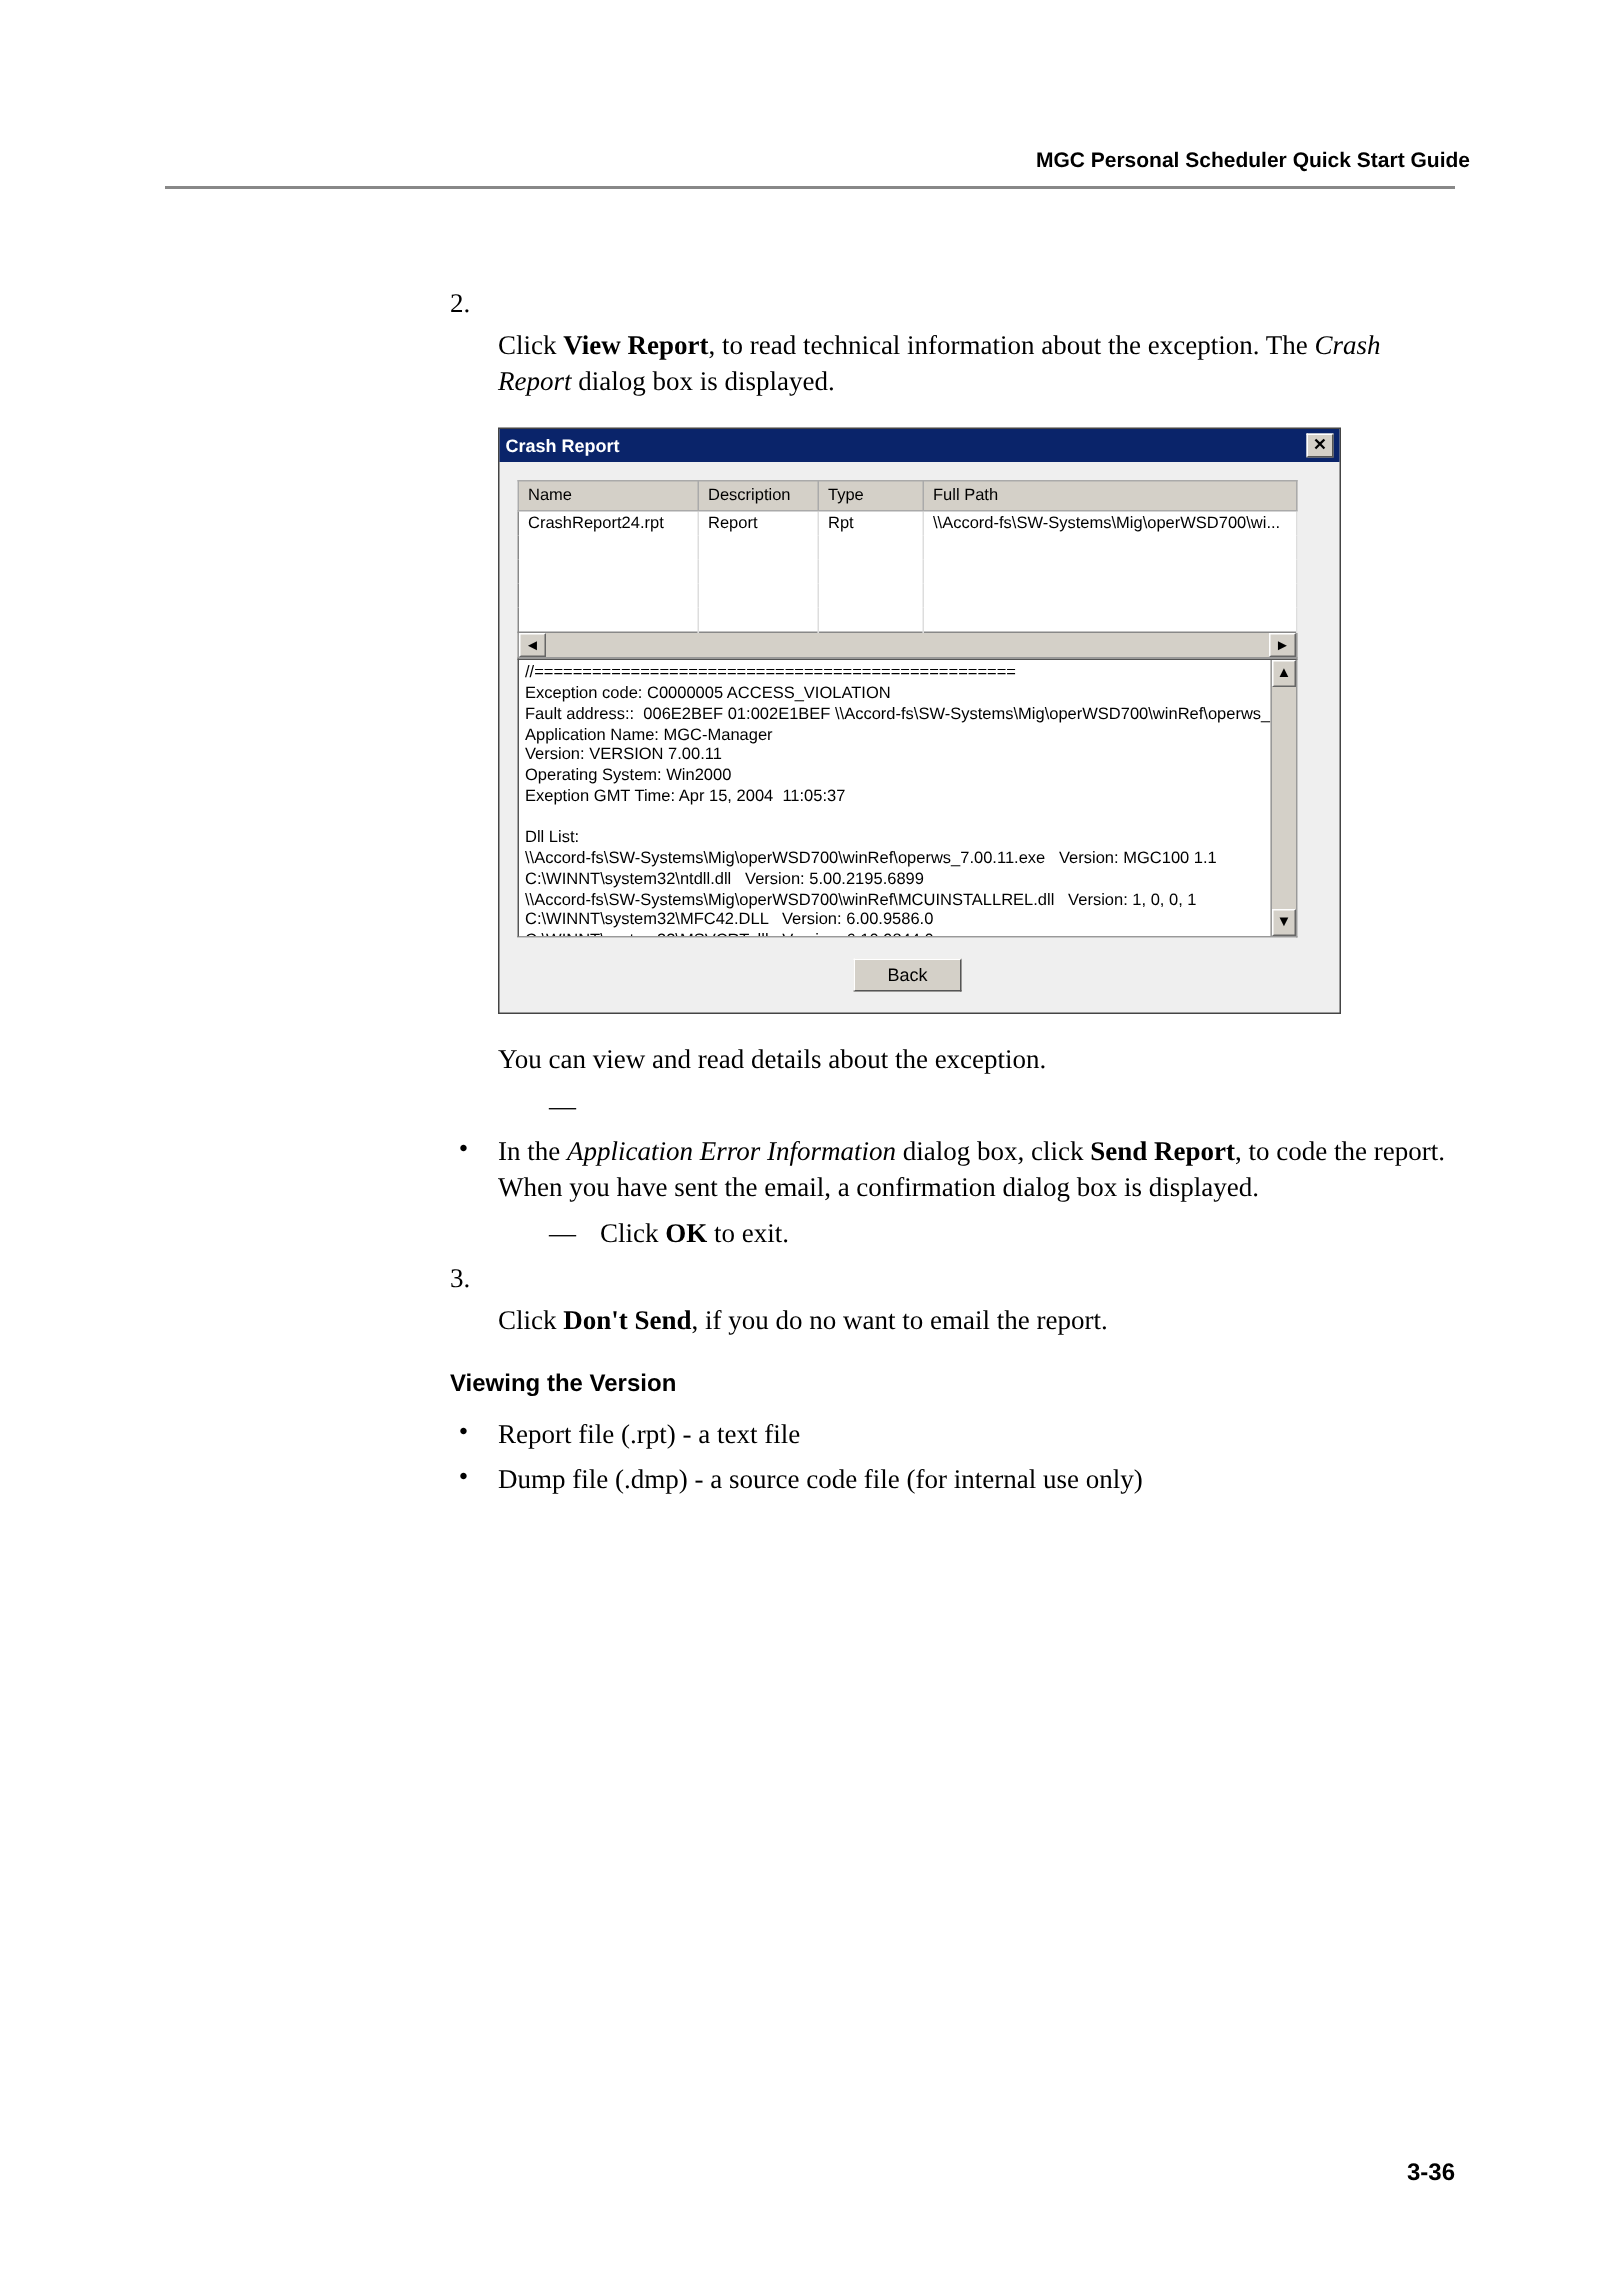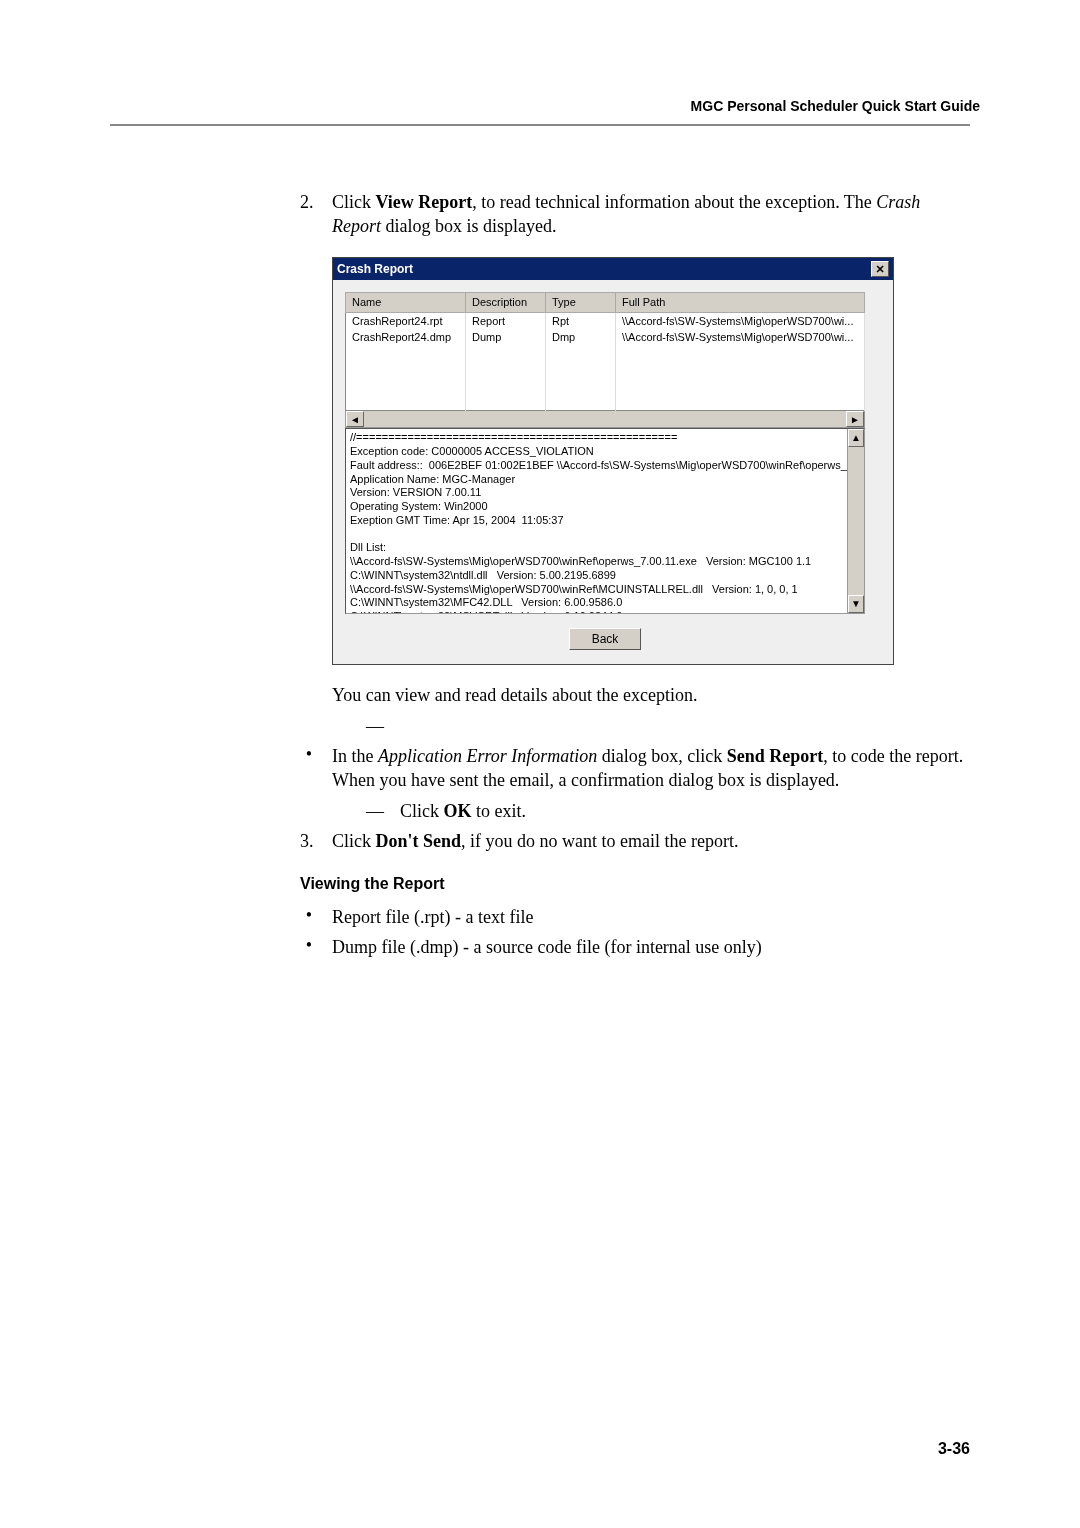--- a/index.html
+++ b/index.html
@@ -39,20 +39,21 @@
   .num-item {
     display: flex;
     margin-bottom: 8px;
   }
   .num {
     width: 32px;
     flex-shrink: 0;
   }
   .num-body {
     flex: 1;
+    margin-top: 28px;
   }
   .dialog {
     margin: 18px 0 18px 0;
     border: 1px solid #444;
     background: #efefef;
     font-family: "MS Sans Serif", Tahoma, Arial, sans-serif;
     font-size: 12px;
     color: #000;
     width: 560px;
   }
@@ -260,26 +261,20 @@
             <th>Description</th>
             <th>Type</th>
             <th>Full Path</th>
           </tr>
           <tr>
             <td>CrashReport24.rpt</td>
             <td>Report</td>
             <td>Rpt</td>
             <td>\\Accord-fs\SW-Systems\Mig\operWSD700\wi...</td>
           </tr>
-          <tr>
-            <td>CrashReport24.dmp</td>
-            <td>Dump</td>
-            <td>Dmp</td>
-            <td>\\Accord-fs\SW-Systems\Mig\operWSD700\wi...</td>
-          </tr>
           <tr class="blank">
                   <td></td>
                   <td></td>
                   <td></td>
                   <td></td>
                 </tr>
           <tr class="blank">
                   <td></td>
                   <td></td>
                   <td></td>
@@ -351,21 +346,21 @@
         </div>
       </div>
 
       <div class="num-item" style="margin-top:6px">
         <div class="num">3.</div>
         <div class="num-body">
           <span>Click </span><b>Don't Send</b><span>, if you do no want to email the report.</span>
         </div>
       </div>
 
-      <div class="h4">Viewing the Report</div>
+      <div class="h4">Viewing the Version</div>
 
       <div class="bullet-row" style="margin-top:10px">
         <div class="bullet">•</div>
         <div>Report file (.rpt) - a text file</div>
       </div>
       <div class="bullet-row">
         <div class="bullet">•</div>
         <div>Dump file (.dmp) - a source code file (for internal use only)</div>
       </div>
 

